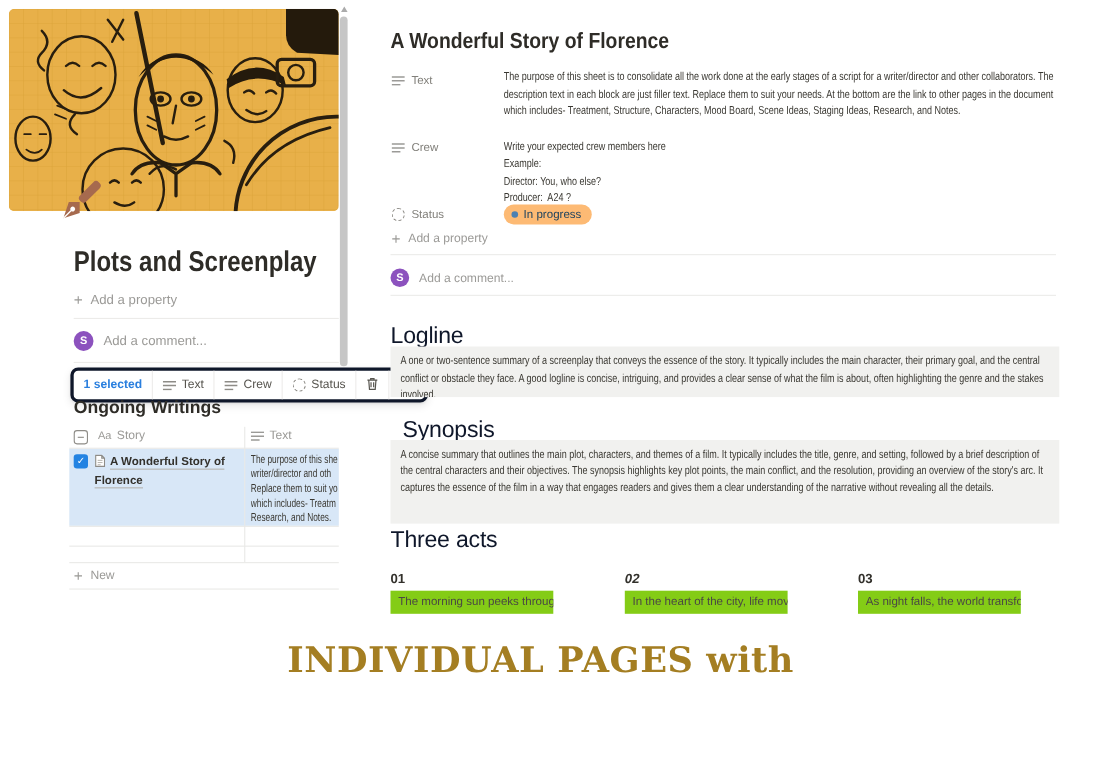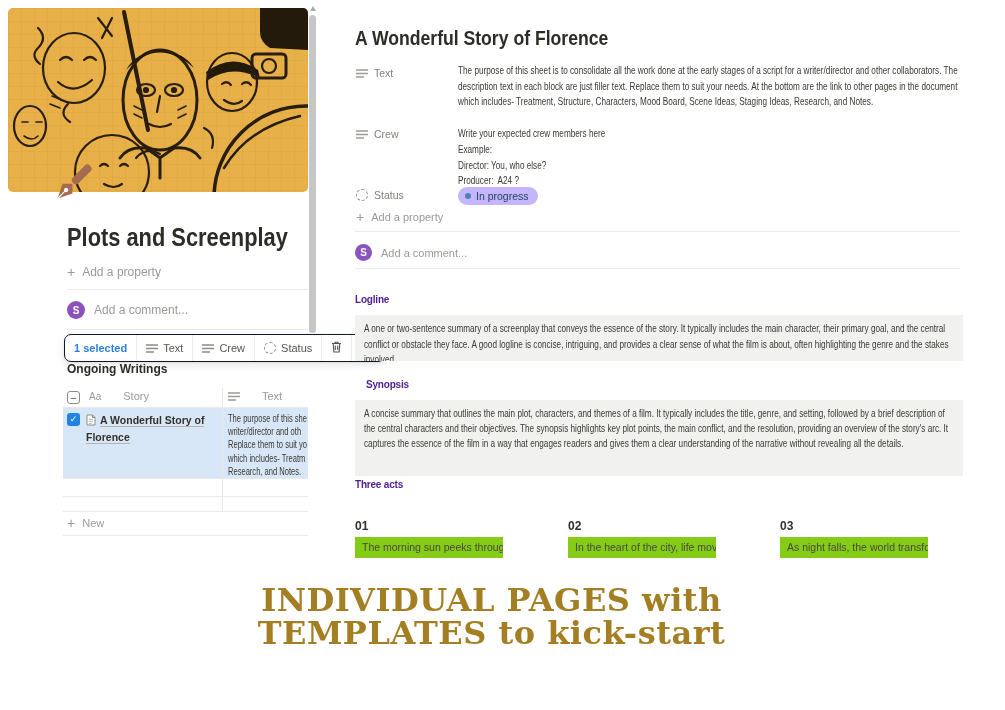--- a/index.html
+++ b/index.html
@@ -12,28 +12,28 @@
   .pen-wrap{left:56px;top:162px;width:40px;height:56px;transform:rotate(45deg);}
   .page-title{left:67px;top:222px;width:241px;overflow:hidden;font-size:26px;font-weight:800;
               color:#2E2C27;white-space:nowrap;}
   .page-title>span{display:inline-block;transform:scaleX(.84);transform-origin:0 50%;}
   .muted-row{display:flex;align-items:center;gap:7px;color:#9B9A97;font-size:12px;}
   .plus{font-size:14px;line-height:1;color:#9B9A97;}
   .divider{height:1px;background:#ECEBE9;}
   .avatar{width:18px;height:18px;border-radius:50%;background:#8C52BE;color:#fff;
           display:flex;align-items:center;justify-content:center;font-size:10px;font-weight:700;}
   .toolbar{left:64px;top:334px;height:26px;display:inline-flex;align-items:center;background:#fff;
-           border:1px solid #0f172a;border-radius:7px;font-size:11px;color:#57554F;
+           border:3px solid #0f172a;border-radius:7px;font-size:11px;color:#57554F;
            box-shadow:0 3px 8px rgba(15,15,15,.10),0 1px 2px rgba(15,15,15,.06);}
   .tb-item{display:flex;align-items:center;gap:5px;padding:0 9px;height:100%;cursor:default;}
   .tb-item+.tb-item{border-left:1px solid #EDECEA;}
   .tb-selected{color:#2A7FDE;font-weight:600;}
   .status-ico{width:10px;height:10px;border:1.4px dashed #8E8C87;border-radius:50%;display:inline-block;}
-  .section-title{left:67px;top:362px;font-size:12px;font-weight:800;color:#2E2C27;}
-  .th{color:#9B9A97;font-size:11px;display:flex;align-items:center;gap:22px;}
+  .section-title{left:67px;top:362px;font-size:16px;font-weight:800;color:#2E2C27;}
+  .th{color:#9B9A97;font-size:11px;display:flex;align-items:center;gap:5px;}
   .cbx{width:13px;height:13px;border-radius:3px;box-sizing:border-box;display:flex;
        align-items:center;justify-content:center;}
   .cbx-minus{border:1.2px solid #8E8C87;color:#57554F;font-size:10px;line-height:1;background:#fff;}
   .cbx-check{background:#2383E2;color:#fff;font-size:9px;line-height:1;}
   .sel-row{left:63px;top:408px;width:245px;height:70px;background:#D8E7F7;}
   .row-title{left:86px;top:413px;width:138px;font-size:10.5px;font-weight:600;color:#33312C;line-height:1.45;}
   .row-title .tl{border-bottom:1px solid #B5B3AE;}
   .cell-clip{left:228px;top:412px;width:80px;height:64px;overflow:hidden;}
   .squish-cell{transform:scaleX(.72);transform-origin:0 0;width:139%;white-space:pre;
                font-size:10.5px;line-height:13.2px;color:#3A3832;}
@@ -45,24 +45,24 @@
 
   
   .peek-title{left:355px;top:27px;width:290px;overflow:hidden;font-size:20px;font-weight:800;
               color:#2E2C27;white-space:nowrap;}
   .peek-title>span{display:inline-block;transform:scaleX(.88);transform-origin:0 50%;}
   .prop-label{display:flex;align-items:center;gap:6px;color:#82807B;font-size:10.5px;}
   .body-wrap{overflow:hidden;}
   .squish{transform:scaleX(.78);transform-origin:0 0;width:128%;}
   .body-text{font-size:10.5px;line-height:15.5px;color:#3A3832;}
   .pre-wrap{white-space:pre-wrap;}
-  .badge{display:inline-flex;align-items:center;gap:5px;background:#c4b5fd;border-radius:11px;
+  .badge{display:inline-flex;align-items:center;gap:5px;background:#fdba74;border-radius:11px;
          padding:3px 9px 3px 7px;font-size:10.5px;color:#21445F;}
   .badge-dot{width:6px;height:6px;border-radius:50%;background:#4C80B2;}
-  .h-block{font-size:10px;font-weight:700;color:#4c1d95;letter-spacing:-.2px;}
+  .h-block{font-size:21px;font-weight:400;color:#0f172a;letter-spacing:-.2px;}
   .gray-block{background:#F1F1EF;box-sizing:border-box;padding:6px 9px;}
   .act-num{font-size:12px;font-weight:700;color:#32302B;}
   .act-block{width:148px;height:21px;background:#84cc16;box-sizing:border-box;padding:4px 7px;
              font-size:10.5px;color:#4A4843;white-space:nowrap;overflow:hidden;}
 
   
   .caption{left:0;top:584px;width:1005px;box-sizing:border-box;padding-right:22px;text-align:center;
            font-family:"DejaVu Serif",serif;font-weight:700;font-size:32px;line-height:33px;
            color:#A47E22;letter-spacing:.5px;}
 
@@ -294,24 +294,23 @@
   <div class="abs h-block" style="left:366px;top:379px;">Synopsis</div>
   <div class="abs gray-block body-wrap" style="left:355px;top:400px;width:608px;height:76px;">
     <div class="squish body-text" style="line-height:15px;">A concise summary that outlines the main plot, characters, and themes of a film. It typically includes the title, genre, and setting, followed by a brief description of the central characters and their objectives. The synopsis highlights key plot points, the main conflict, and the resolution, providing an overview of the story's arc. It captures the essence of the film in a way that engages readers and gives them a clear understanding of the narrative without revealing all the details.</div>
   </div>
 
   <div class="abs h-block" style="left:355px;top:479px;">Three acts</div>
 
   <div class="abs act-num" style="left:355px;top:519px;">01</div>
   <div class="abs act-block" style="left:355px;top:537px;">The morning sun peeks through the</div>
 
-  <div class="abs act-num" style="left:568px;top:519px;">02</div>
+  <div class="abs act-num" style="left:568px;top:519px;font-style:italic;">02</div>
   <div class="abs act-block" style="left:568px;top:537px;">In the heart of the city, life moves at a</div>
 
   <div class="abs act-num" style="left:780px;top:519px;">03</div>
   <div class="abs act-block" style="left:780px;top:537px;">As night falls, the world transforms once</div>
 
   <div class="abs caption">
     <div>INDIVIDUAL PAGES with</div>
-    <div>TEMPLATES to kick-start</div>
   </div>
 
 </div>
 
 </body></html>

